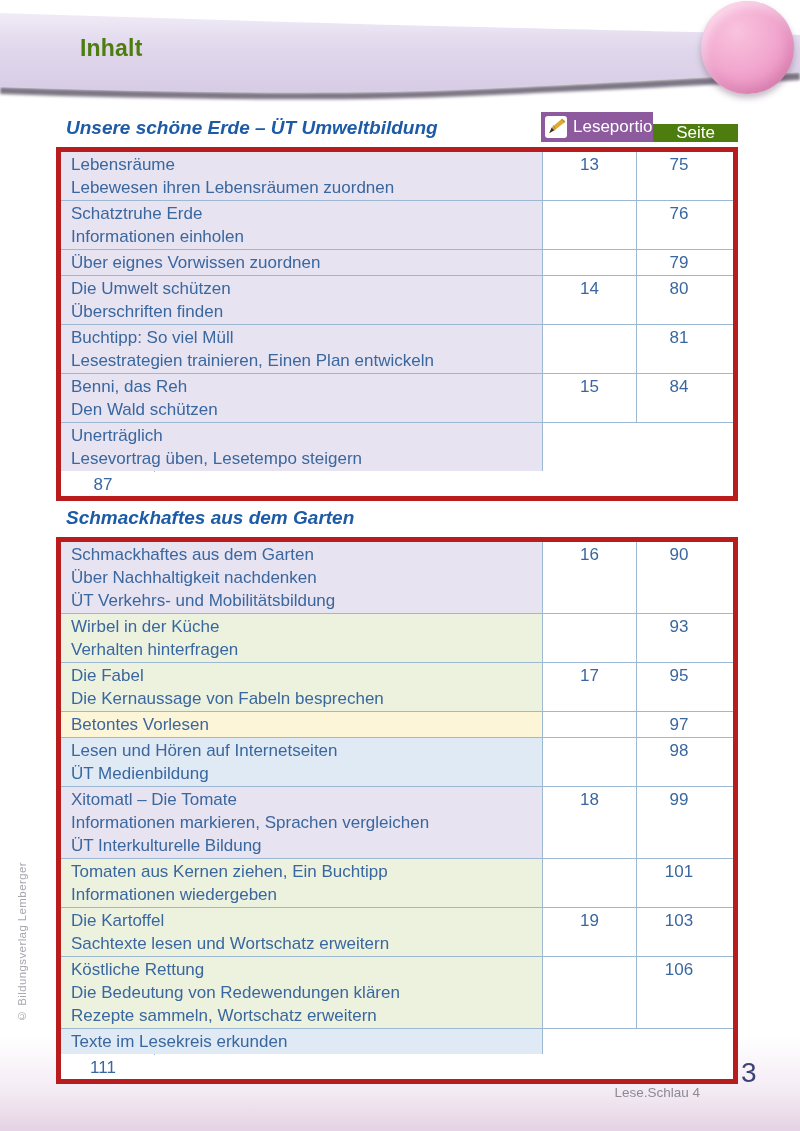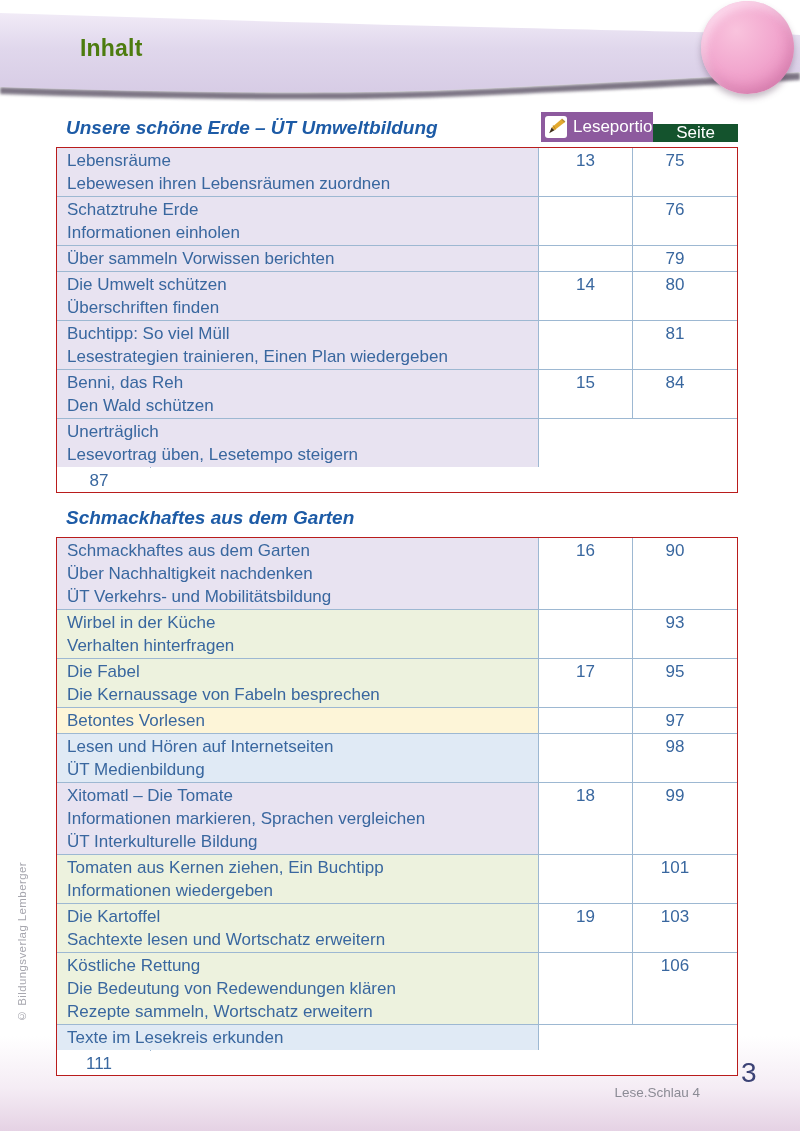--- a/index.html
+++ b/index.html
@@ -30,26 +30,26 @@
     margin:0 0 6px 10px; height:26px; line-height:26px;
     font-size:19px; font-weight:bold; color:#1d5ba6;font-style:italic;
   }
   .lp-header { position:absolute; right:0; top:-3px; height:30px; display:flex; }
   .lp-header .lp {
     width:112px; background:#8d5a9e; color:#ffffff;
     display:flex; align-items:center; gap:6px; padding-left:4px;
     font-size:17px; box-sizing:border-box;
   }
   .lp-header .seite {
-    width:85px; background:#14532d; color:#ffffff;
+    width:85px; background:#4d7c0f; color:#ffffff;
     display:flex; align-items:center; justify-content:center;
     font-size:17px; box-sizing:border-box;margin-top:12px;
   }
   .pencil { width:22px; height:22px; display:inline-block; flex:0 0 22px; }
-  .toc-table { border:1px solid #b91c1c; background:#ffffff; }
+  .toc-table { border:5px solid #b91c1c; background:#ffffff; }
   .toc-row { display:flex; border-bottom:1px solid #9db8d2; }
   .toc-row:last-child { border-bottom:none;flex-direction:column; }
   .cell { box-sizing:border-box; font-size:17px; line-height:23px; color:#39679f; }
   .cell-title { width:482px; padding:1px 6px 1px 10px; border-right:1px solid #9db8d2; }
   .cell-num   { width:94px; background:#ffffff; text-align:center; padding-top:1px; border-right:1px solid #9db8d2; }
   .cell-page  { width:84px;  background:#ffffff; text-align:center; padding-top:1px; }
   .bg-lavender { background:#e8e3f1; }
   .bg-green    { background:#edf2de; }
   .bg-yellow   { background:#fdf5d8; }
   .bg-blue     { background:#e0eaf5; }
@@ -123,37 +123,37 @@
       <div class="toc-row">
         <div class="cell cell-title bg-lavender">
           <div class="line">Schatztruhe Erde</div>
           <div class="line">Informationen einholen</div>
         </div>
         <div class="cell cell-num"></div>
         <div class="cell cell-page">76</div>
       </div>
       <div class="toc-row">
         <div class="cell cell-title bg-lavender">
-          <div class="line">Über sammeln Vorwissen berichten</div>
+          <div class="line">Über eignes Vorwissen zuordnen</div>
         </div>
         <div class="cell cell-num"></div>
         <div class="cell cell-page">79</div>
       </div>
       <div class="toc-row">
         <div class="cell cell-title bg-lavender">
           <div class="line">Die Umwelt schützen</div>
           <div class="line">Überschriften finden</div>
         </div>
         <div class="cell cell-num">14</div>
         <div class="cell cell-page">80</div>
       </div>
       <div class="toc-row">
         <div class="cell cell-title bg-lavender">
           <div class="line">Buchtipp: So viel Müll</div>
-          <div class="line">Lesestrategien trainieren, Einen Plan wiedergeben</div>
+          <div class="line">Lesestrategien trainieren, Einen Plan entwickeln</div>
         </div>
         <div class="cell cell-num"></div>
         <div class="cell cell-page">81</div>
       </div>
       <div class="toc-row">
         <div class="cell cell-title bg-lavender">
           <div class="line">Benni, das Reh</div>
           <div class="line">Den Wald schützen</div>
         </div>
         <div class="cell cell-num">15</div>

